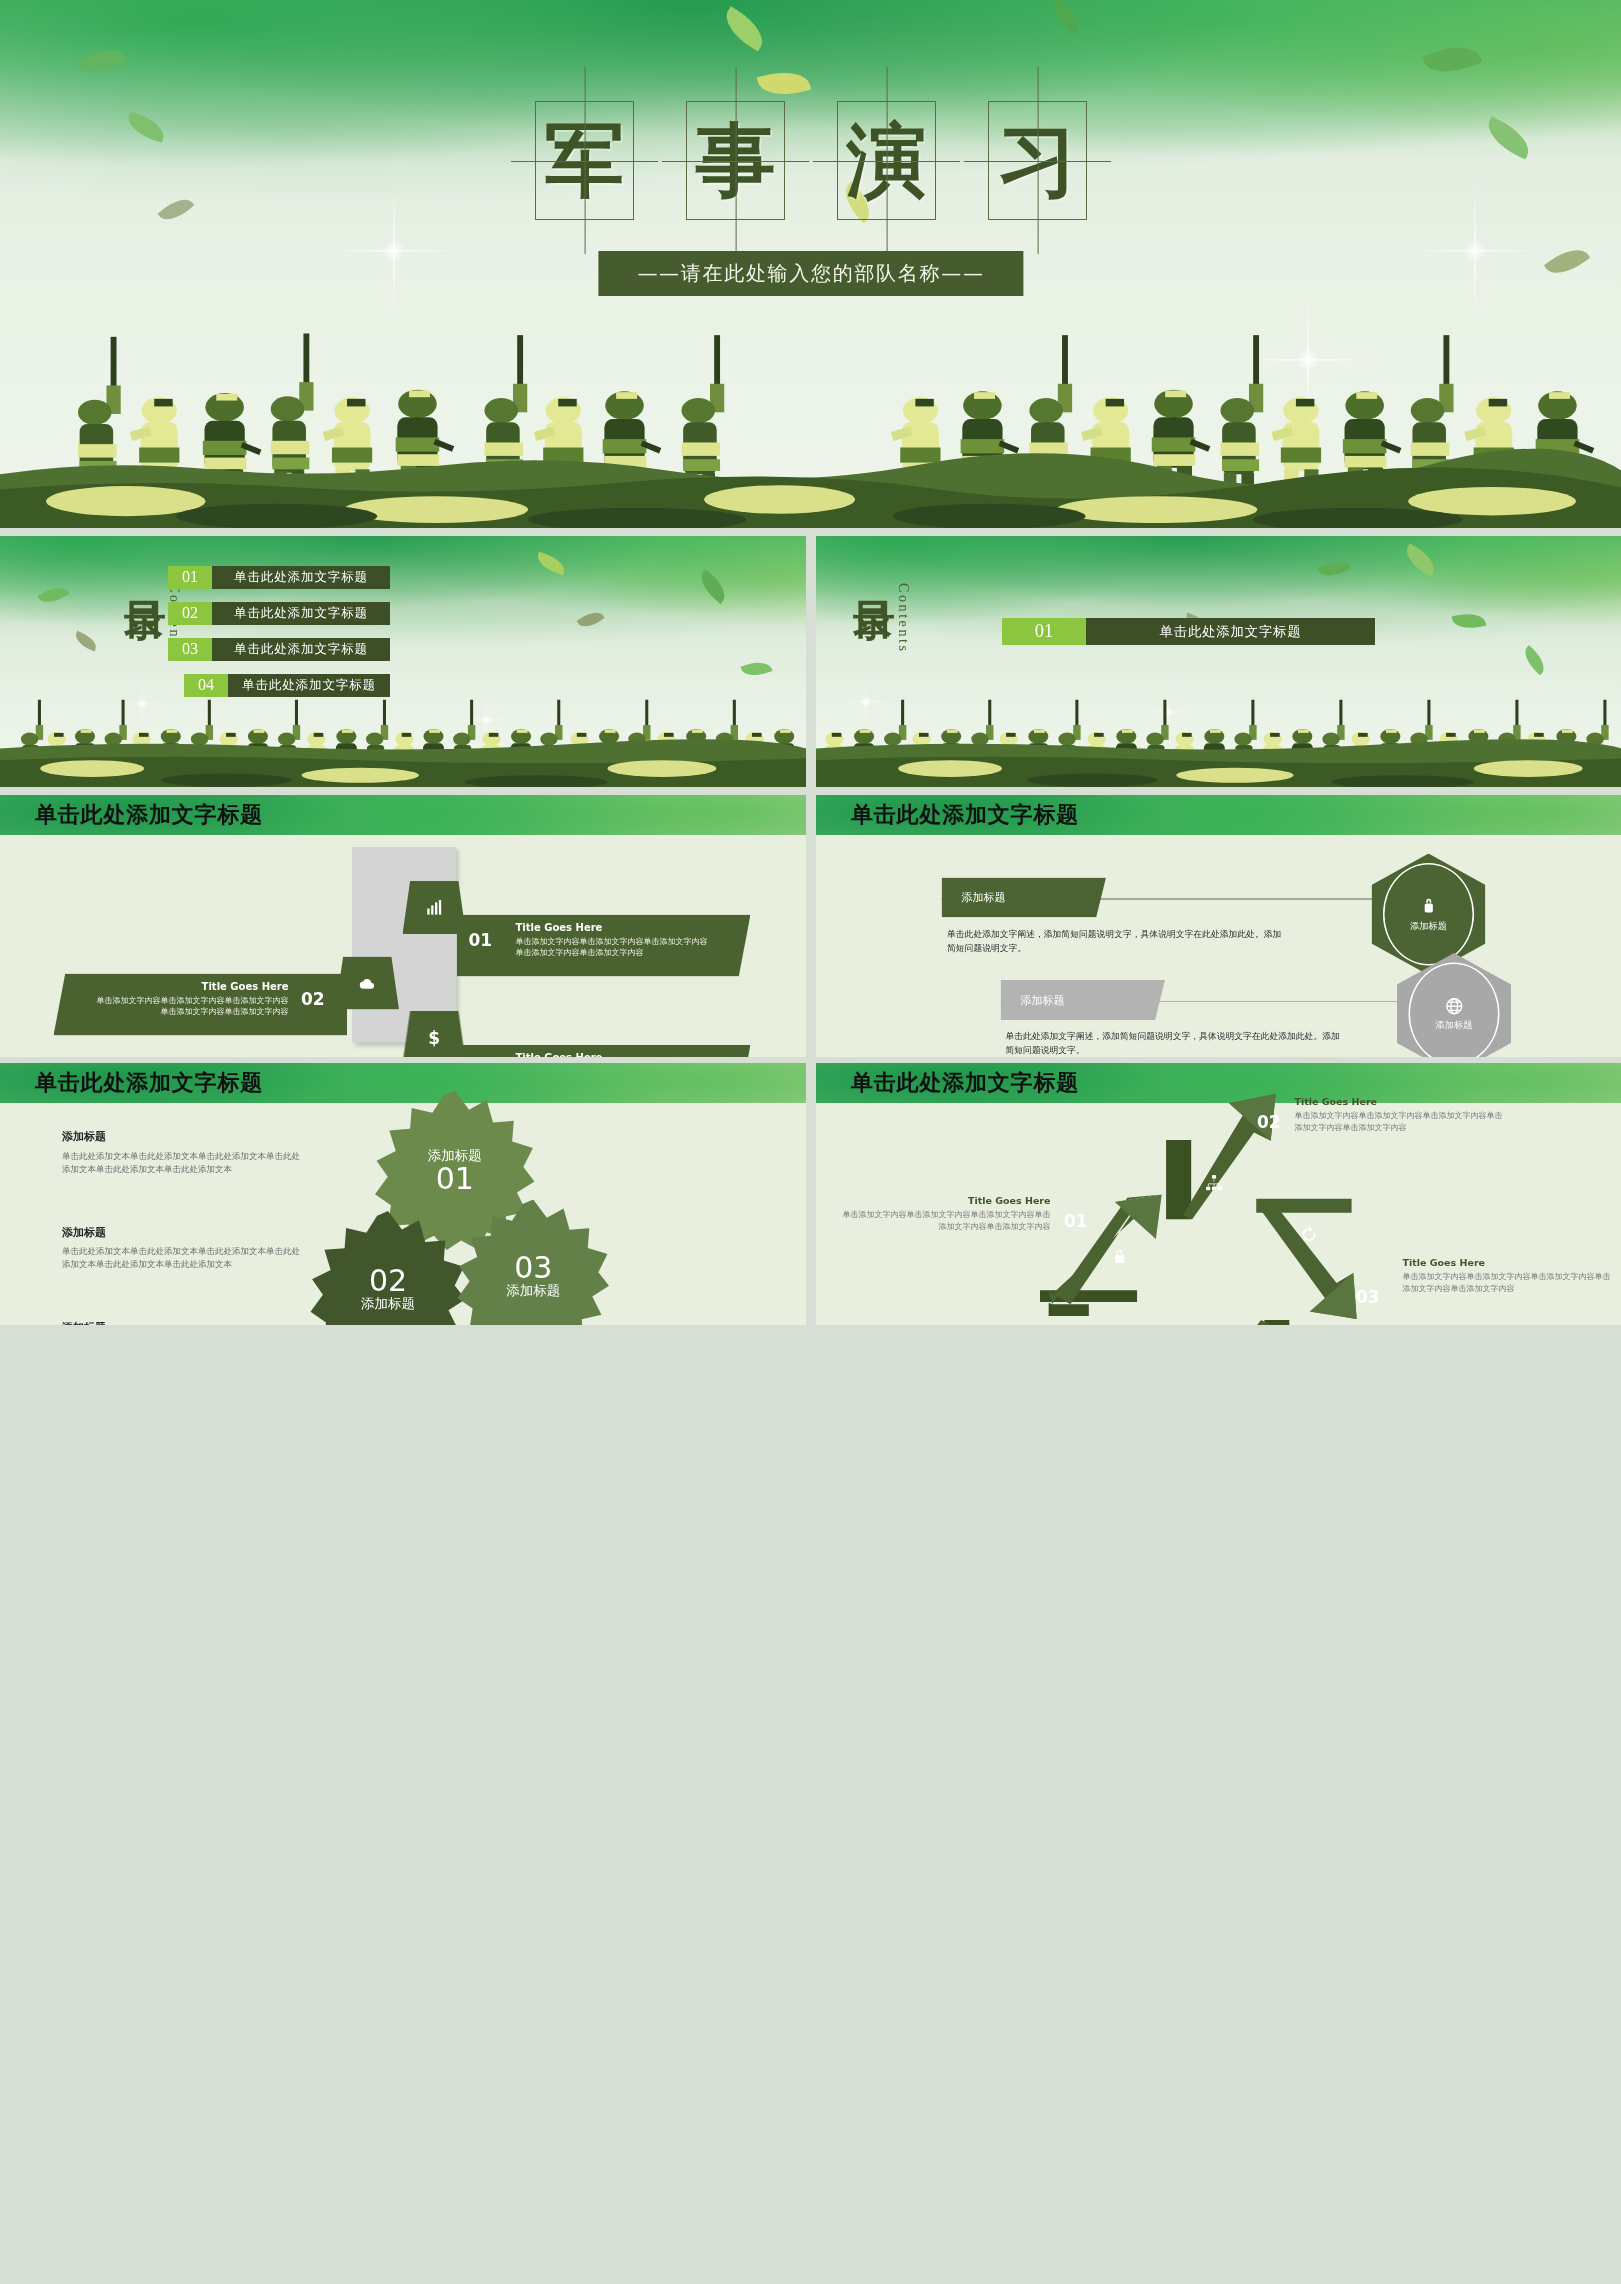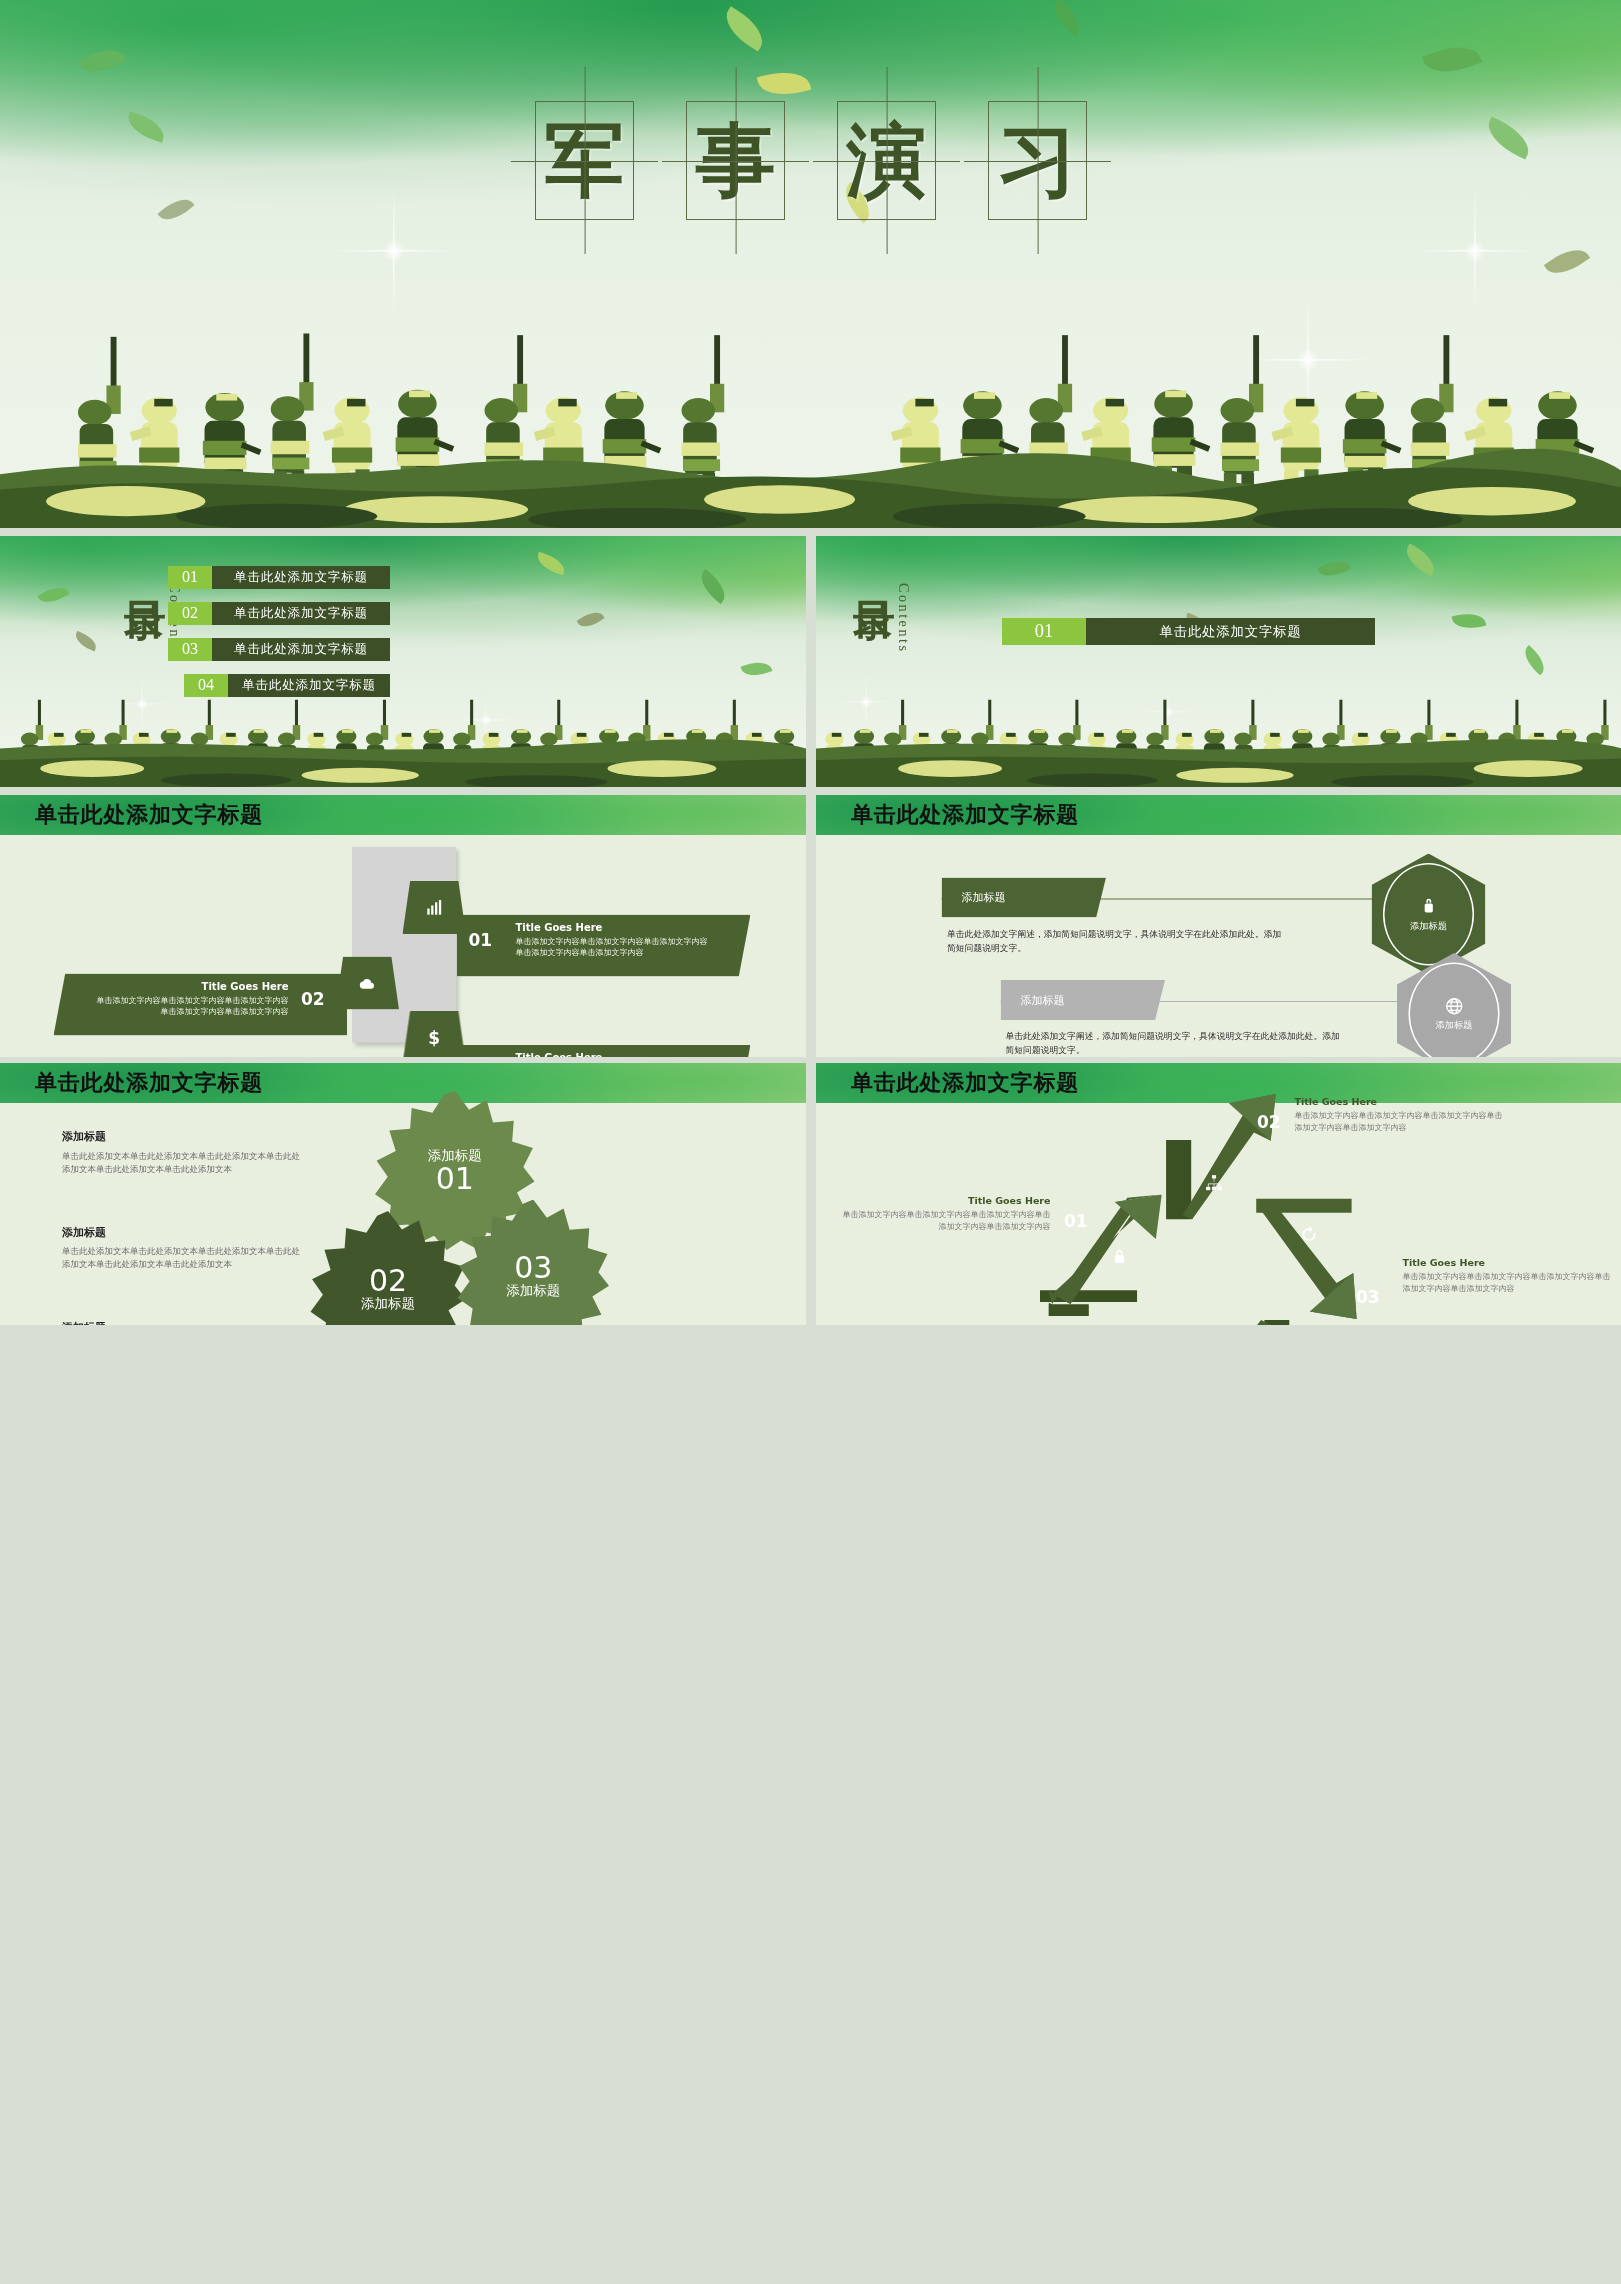--- a/index.html
+++ b/index.html
@@ -264,20 +264,21 @@
           <div class="hline"></div>
         <span class="ch">演</span>
       </div>
       <div class="glyph-cell">
         <div class="vline"></div>
           <div class="hline"></div>
         <span class="ch">习</span>
       </div>
     </div>
 
+    <div class="subtitle-bar">——请在此处输入您的部队名称——</div>
 
     <div class="sparkle" style="left:394px; top:251px;">
         <i></i>
       </div>
     <div class="sparkle" style="left:1475px;top:251px;">
         <i></i>
       </div>
     <div class="sparkle" style="left:1308px;top:360px;">
         <i></i>
       </div>

